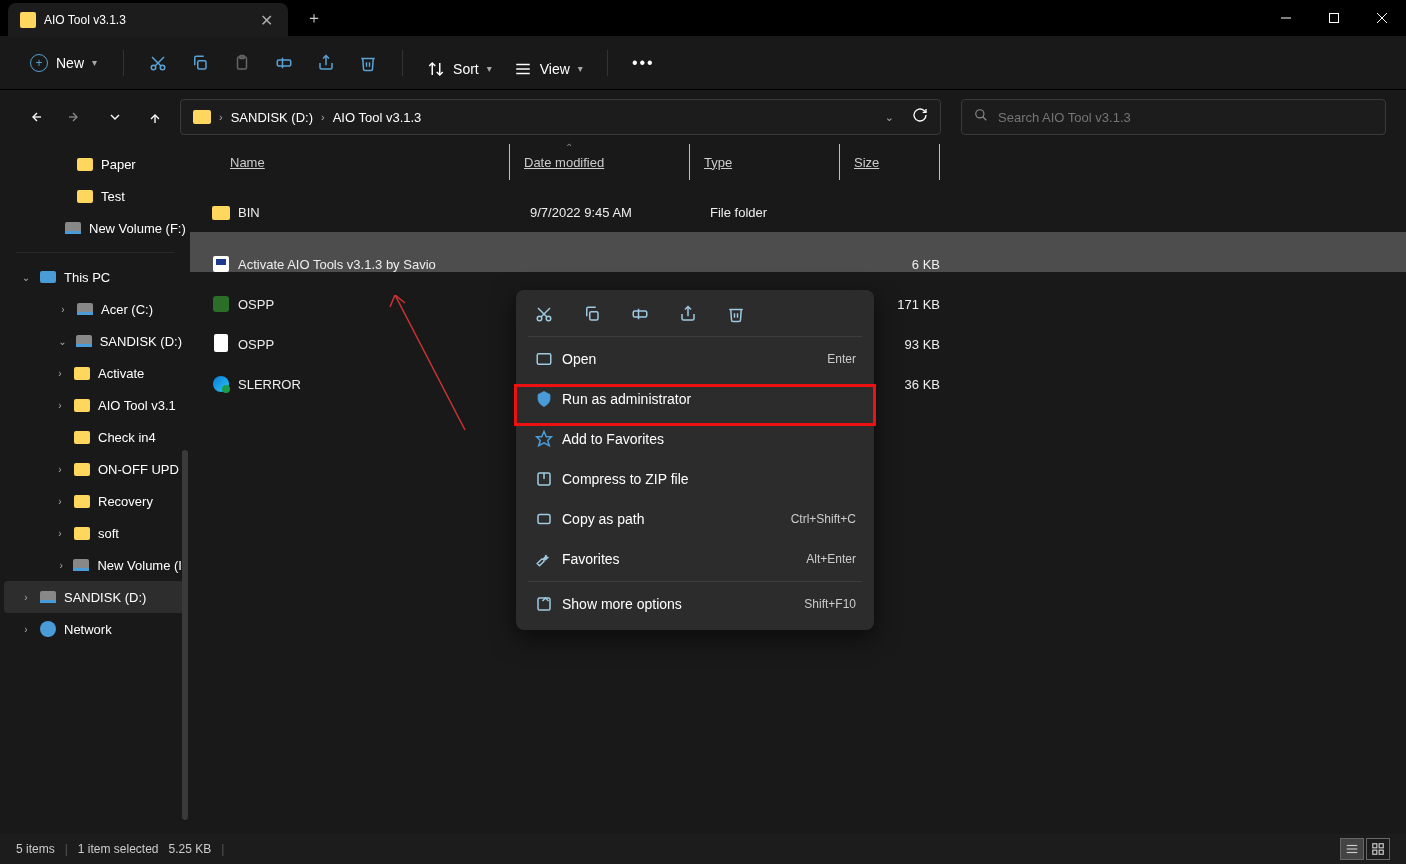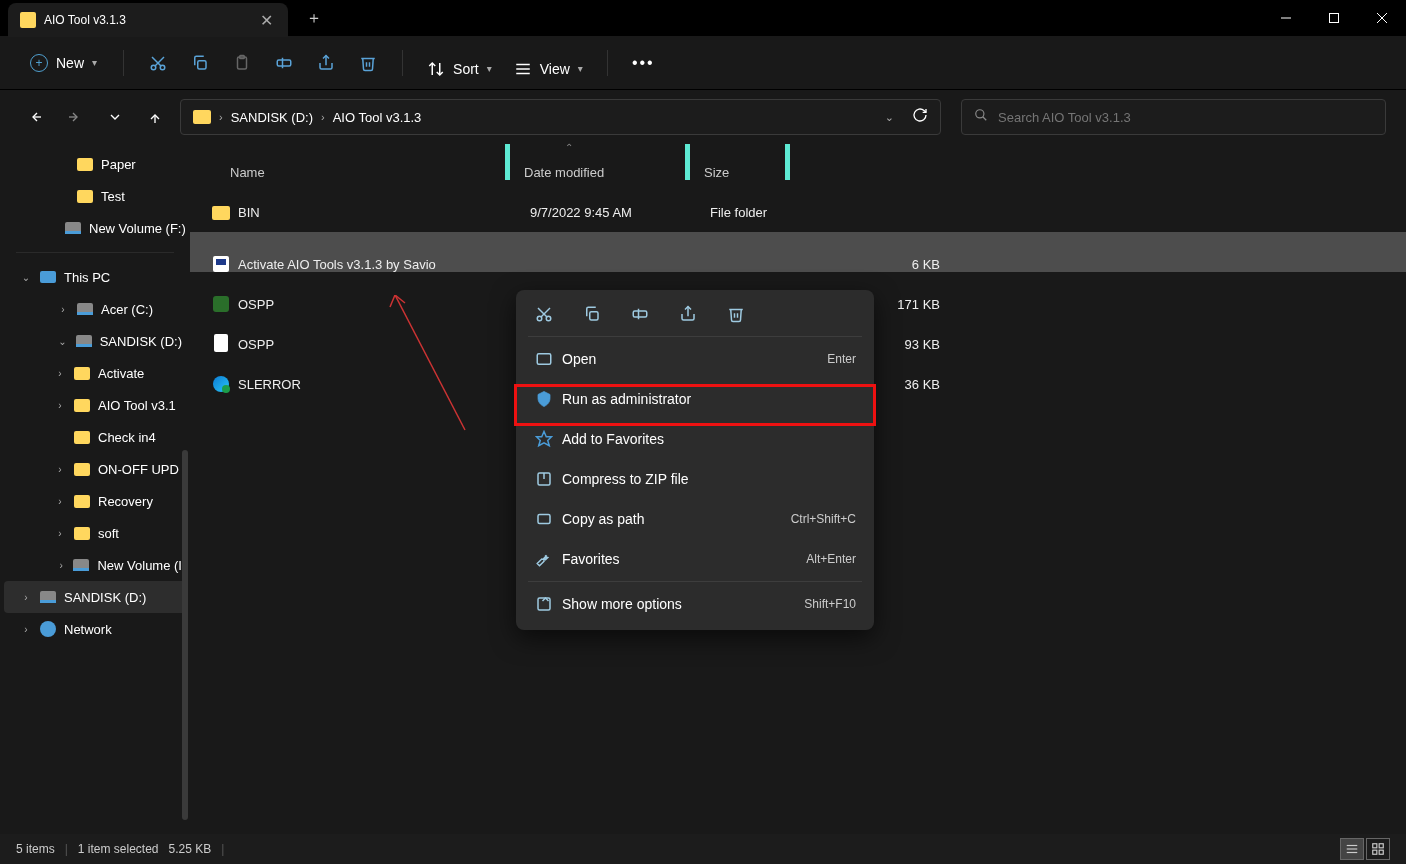--- a/index.html
+++ b/index.html
@@ -53,21 +53,21 @@
 .side-drive { width: 16px; height: 12px; background: #888; border-radius: 2px; flex-shrink:0; position:relative;}
 .side-drive::after{content:'';position:absolute;bottom:0;left:0;right:0;height:3px;background:#4a9cd8;}
 .side-pc { width: 16px; height: 12px; background: #4a9cd8; border-radius: 2px; flex-shrink:0;}
 .side-net { width: 16px; height: 16px; background: #4a9cd8; border-radius: 50%; flex-shrink:0;}
 .side-divider { height: 1px; background: #2a2a2a; margin: 8px 16px; }
 .side-scroll { position: absolute; left: 182px; top: 450px; width: 6px; height: 370px; background: #3a3a3a; border-radius: 3px; }
 
 
 .filelist { flex: 1; position: relative; }
 .col-header { display: flex; height: 36px; align-items: center; font-size: 13px; color: #ccc; }
-.col-header > div { padding-left: 14px; border-right: 5px solid #5eead4; height: 100%; display: flex; align-items: flex-end; }
+.col-header > div { padding-left: 14px; border-right: 1px solid #5eead4; height: 100%; display: flex; align-items: center; text-decoration: underline; }
 .col-name { width: 320px; padding-left: 40px !important; }
 .col-date { width: 180px; }
 .col-type { width: 150px; }
 .col-size { width: 100px; }
 .sort-indicator { position: absolute; left: 375px; top: -2px; color: #888; font-size: 10px; }
 
 .file-row { display: flex; align-items: flex-end; height: 40px; font-size: 13px; color: #eee; padding-left: 20px; }
 .file-row.selected { background: #4d4d4d; margin-top: 12px; }
 .file-row .icon-cell { width: 22px; display: flex; justify-content: center; }
 .file-row .name-cell { width: 298px; padding-left: 6px; }
@@ -337,20 +337,23 @@
 
   <div class="filelist">
     <div class="sort-indicator">⌃</div>
     <div class="col-header">
       <div class="col-name">
           <span>Name</span>
         </div>
       <div class="col-date">
           <span>Date modified</span>
         </div>
+      <div class="col-type">
+          <span>Type</span>
+        </div>
       <div class="col-size">
           <span>Size</span>
         </div>
     </div>
 
     <div class="file-row">
       <div class="icon-cell">
           <div class="icon-folder"></div>
         </div>
       <div class="name-cell">BIN</div>

